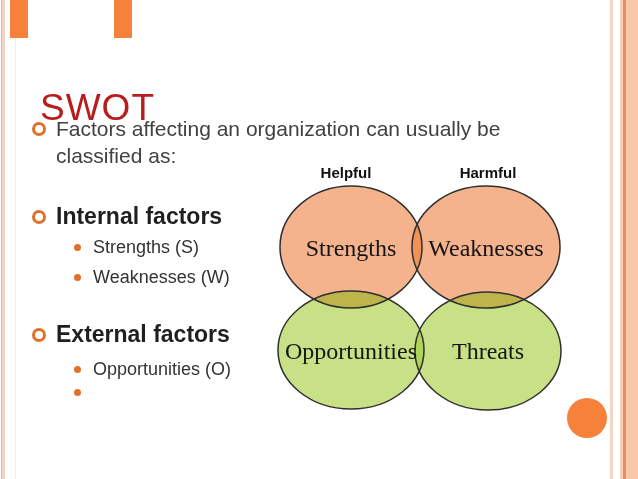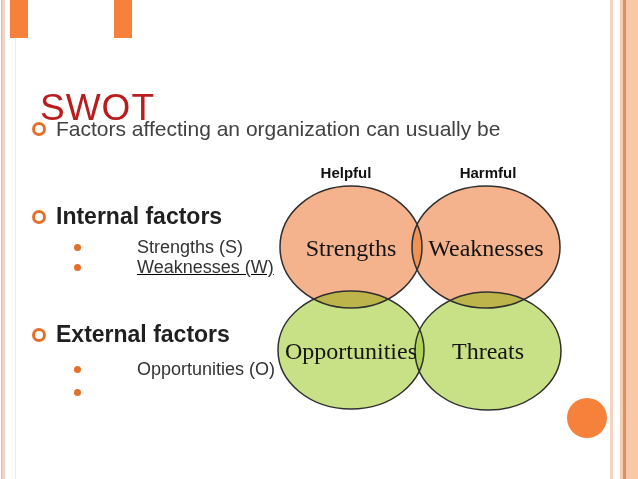--- a/index.html
+++ b/index.html
@@ -44,24 +44,24 @@
   }
   #intro-row { left: 32px; top: 115px; }
   #intro-row .ring { margin-top: 7px; }
   .intro-text { font-size: 21px; line-height: 27px; color: #414141; }
 
   .heading-row .ring { margin-top: 7px; }
   .heading-text { font-size: 23px; font-weight: bold; color: #1f1f1f; }
   #internal-row { left: 32px; top: 203px; }
   #external-row { left: 32px; top: 321px; justify-content: center; }
 
-  .sub-row { left: 74px; gap: 44px; }
+  .sub-row { left: 74px; }
   .sub-text { font-size: 18px; color: #333333; }
   #internal-item-0 { top: 237px; }
-  #internal-item-1 { top: 257px; text-decoration: underline; }
+  #internal-item-1 { top: 267px; }
   #external-item-0 { top: 352px; margin-top: 7px; }
   #external-item-1 { top: 382px; }
 
   #venn { position: absolute; left: 270px; top: 160px; }
   .venn-label {
     font-family: "Liberation Serif", serif;
     font-size: 24px; fill: #141414; text-anchor: middle;
   }
   .col-label {
     font-family: "Liberation Sans", sans-serif;
@@ -83,20 +83,21 @@
 <div class="top-tab" id="tab-2" style="background-color: rgb(245, 129, 59);"></div>
 
 <div id="page-badge" style="background-color: rgb(245, 129, 59);"></div>
 
 <h1 id="slide-title" style="color: #b91c1c;">SWOT</h1>
 
 <div class="row" id="intro-row">
   <span class="ring" style="border-color: rgb(226, 112, 42);"></span>
   <div class="intro-text">
     <div>Factors affecting an organization can usually be</div>
+    <div>classified as:</div>
   </div>
 </div>
 
 <div class="row heading-row" id="internal-row">
   <span class="ring" style="border-color: rgb(226, 112, 42);"></span>
   <div class="heading-text">Internal factors</div>
 </div>
 <div class="row sub-row" id="internal-item-0">
   <span class="dot" style="background-color: rgb(226, 112, 42);"></span>
   <div class="sub-text">Strengths (S)</div>

